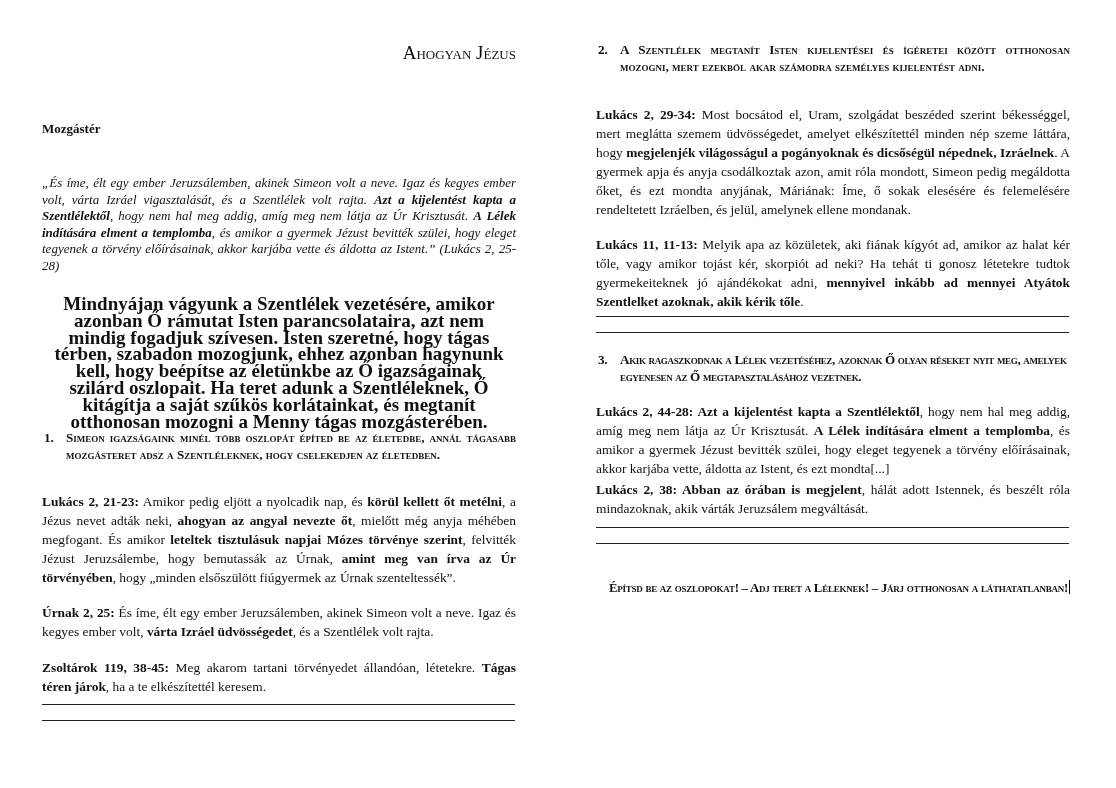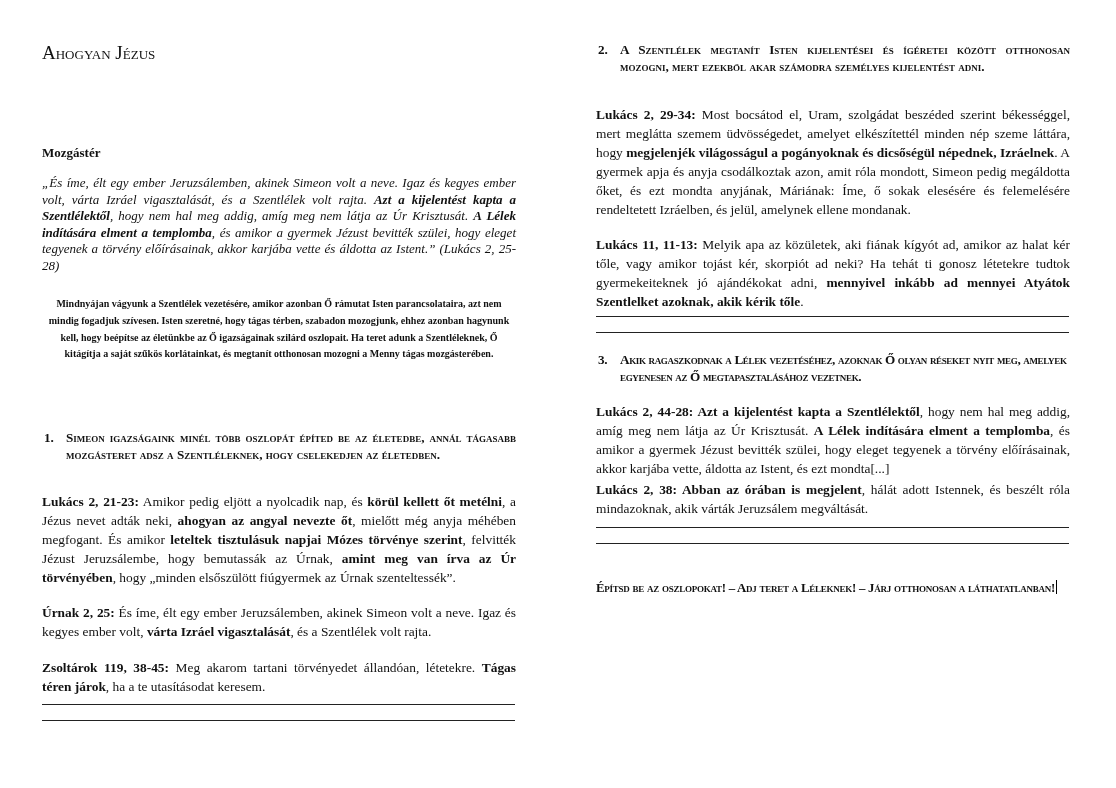--- a/index.html
+++ b/index.html
@@ -6,91 +6,91 @@
   body {
     width: 1116px; height: 788px; position: relative; overflow: hidden;
     font-family: "DejaVu Serif", "Liberation Serif", serif;
     color: #111111;
   }
   .page-col { position: absolute; top: 0; }
   #left-col { left: 42px; width: 474px; }
   #right-col { left: 596px; width: 474px; }
 
   .title {
-    position: absolute; left: 0; width: 474px; text-align: left;
+    position: absolute; left: 0; width: 474px; text-align: right;
     font-family: "Liberation Serif", serif; font-size: 19px;
     font-variant: small-caps; line-height: 22px; font-weight: normal;
   }
   .sec-heading {
     position: absolute; left: 0;
     font-family: "Liberation Serif", serif; font-weight: bold; font-size: 13px;
   }
   .quote {
     position: absolute; left: 0; width: 474px;
     font-family: "Liberation Serif", serif; font-style: italic;
     font-size: 13px; line-height: 16.6px; text-align: justify;
   }
   .intro {
     position: absolute; left: 4px; width: 466px; text-align: center;
     font-family: "Liberation Serif", serif; font-weight: bold;
-    font-size: 10px; line-height: 16.8px;
+    font-size: 19px; line-height: 16.8px;
   }
   .point {
     position: absolute; left: 24px; width: 450px;
     font-family: "Liberation Serif", serif; font-weight: bold;
     font-variant: small-caps; font-size: 13.2px; line-height: 16.6px;
     text-align: justify;
   }
   .point .num { position: absolute; left: -22px; top: 0; }
   .point.tight { letter-spacing: -0.35px; text-align: left; }
   .verse {
     position: absolute; left: 0; width: 474px;
     font-family: "Liberation Serif", serif; font-size: 13.4px;
     line-height: 19px; text-align: justify;
   }
   .verse b, .quote b { font-weight: bold; }
   .rule {
     position: absolute; left: 0; width: 473px; height: 0;
     border-top: 1px solid #222222;
   }
   .slogan {
-    position: absolute; left: 0; width: 474px; text-align: left;
+    position: absolute; left: 0; width: 474px; text-align: right;
     font-family: "Liberation Serif", serif; font-weight: bold;
     font-variant: small-caps; font-size: 12.8px; line-height: 16.2px;
     letter-spacing: -0.25px;
   }
   .cursor {
     display: inline-block; width: 1px; height: 14px; background: #000;
     vertical-align: -2px; margin-left: 1px;
   }
 </style>
 </head>
 <body>
 
 <div id="left-col" class="page-col">
   <div class="title" style="top:42px;">
     <div>Ahogyan Jézus</div>
   </div>
 
-  <div class="sec-heading" style="top:121px;margin-top:24px;">Mozgástér</div>
+  <div class="sec-heading" style="top:121px;">Mozgástér</div>
 
   <div class="quote" style="top:175px;"><span>„És íme, élt egy ember Jeruzsálemben, akinek Simeon volt a neve. Igaz és kegyes ember volt, várta Izráel vigasztalását, és a Szentlélek volt rajta. </span><b>Azt a kijelentést kapta a Szentlélektől</b><span>, hogy nem hal meg addig, amíg meg nem látja az Úr Krisztusát. </span><b>A Lélek indítására elment a templomba</b><span>, és amikor a gyermek Jézust bevitték szülei, hogy eleget tegyenek a törvény előírásainak, akkor karjába vette és áldotta az Istent.” (Lukács 2, 25-28)</span></div>
 
   <div class="intro" style="top:296px;">Mindnyájan vágyunk a Szentlélek vezetésére, amikor azonban Ő rámutat Isten parancsolataira, azt nem mindig fogadjuk szívesen. Isten szeretné, hogy tágas térben, szabadon mozogjunk, ehhez azonban hagynunk kell, hogy beépítse az életünkbe az Ő igazságainak szilárd oszlopait. Ha teret adunk a Szentléleknek, Ő kitágítja a saját szűkös korlátainkat, és megtanít otthonosan mozogni a Menny tágas mozgásterében.</div>
 
   <div class="point" style="top:430px;">
     <span class="num">1.</span>
     <span>Simeon igazságaink minél több oszlopát építed be az életedbe, annál tágasabb mozgásteret adsz a Szentléleknek, hogy cselekedjen az életedben.</span>
   </div>
 
   <div class="verse" style="top:492px;"><b>Lukács 2, 21-23:</b><span> Amikor pedig eljött a nyolcadik nap, és </span><b>körül kellett őt metélni</b><span>, a Jézus nevet adták neki, </span><b>ahogyan az angyal nevezte őt</b><span>, mielőtt még anyja méhében megfogant. És amikor </span><b>leteltek tisztulásuk napjai Mózes törvénye szerint</b><span>, felvitték Jézust Jeruzsálembe, hogy bemutassák az Úrnak, </span><b>amint meg van írva az Úr törvényében</b><span>, hogy „minden elsőszülött fiúgyermek az Úrnak szenteltessék”.</span></div>
 
-  <div class="verse" style="top:603px;"><b>Úrnak 2, 25:</b><span> És íme, élt egy ember Jeruzsálemben, akinek Simeon volt a neve. Igaz és kegyes ember volt, </span><b>várta Izráel vigasztalását</b><span>, és a Szentlélek volt rajta.</span></div>
+  <div class="verse" style="top:603px;"><b>Úrnak 2, 25:</b><span> És íme, élt egy ember Jeruzsálemben, akinek Simeon volt a neve. Igaz és kegyes ember volt, </span><b>várta Izráel üdvösségedet</b><span>, és a Szentlélek volt rajta.</span></div>
 
-  <div class="verse" style="top:658px;"><b>Zsoltárok 119, 38-45:</b><span> Meg akarom tartani törvényedet állandóan, létetekre. </span><b>Tágas téren járok</b><span>, ha a te utasításodat keresem.</span></div>
+  <div class="verse" style="top:658px;"><b>Zsoltárok 119, 38-45:</b><span> Meg akarom tartani törvényedet állandóan, létetekre. </span><b>Tágas téren járok</b><span>, ha a te elkészítettél keresem.</span></div>
 
   <div class="rule" style="top:704px;"></div>
   <div class="rule" style="top:720px;"></div>
 </div>
 
 <div id="right-col" class="page-col">
   <div class="point" style="top:42px;">
     <span class="num">2.</span>
     <span>A Szentlélek megtanít Isten kijelentései és ígéretei között otthonosan mozogni, mert ezekből akar számodra személyes kijelentést adni.</span>
   </div>

